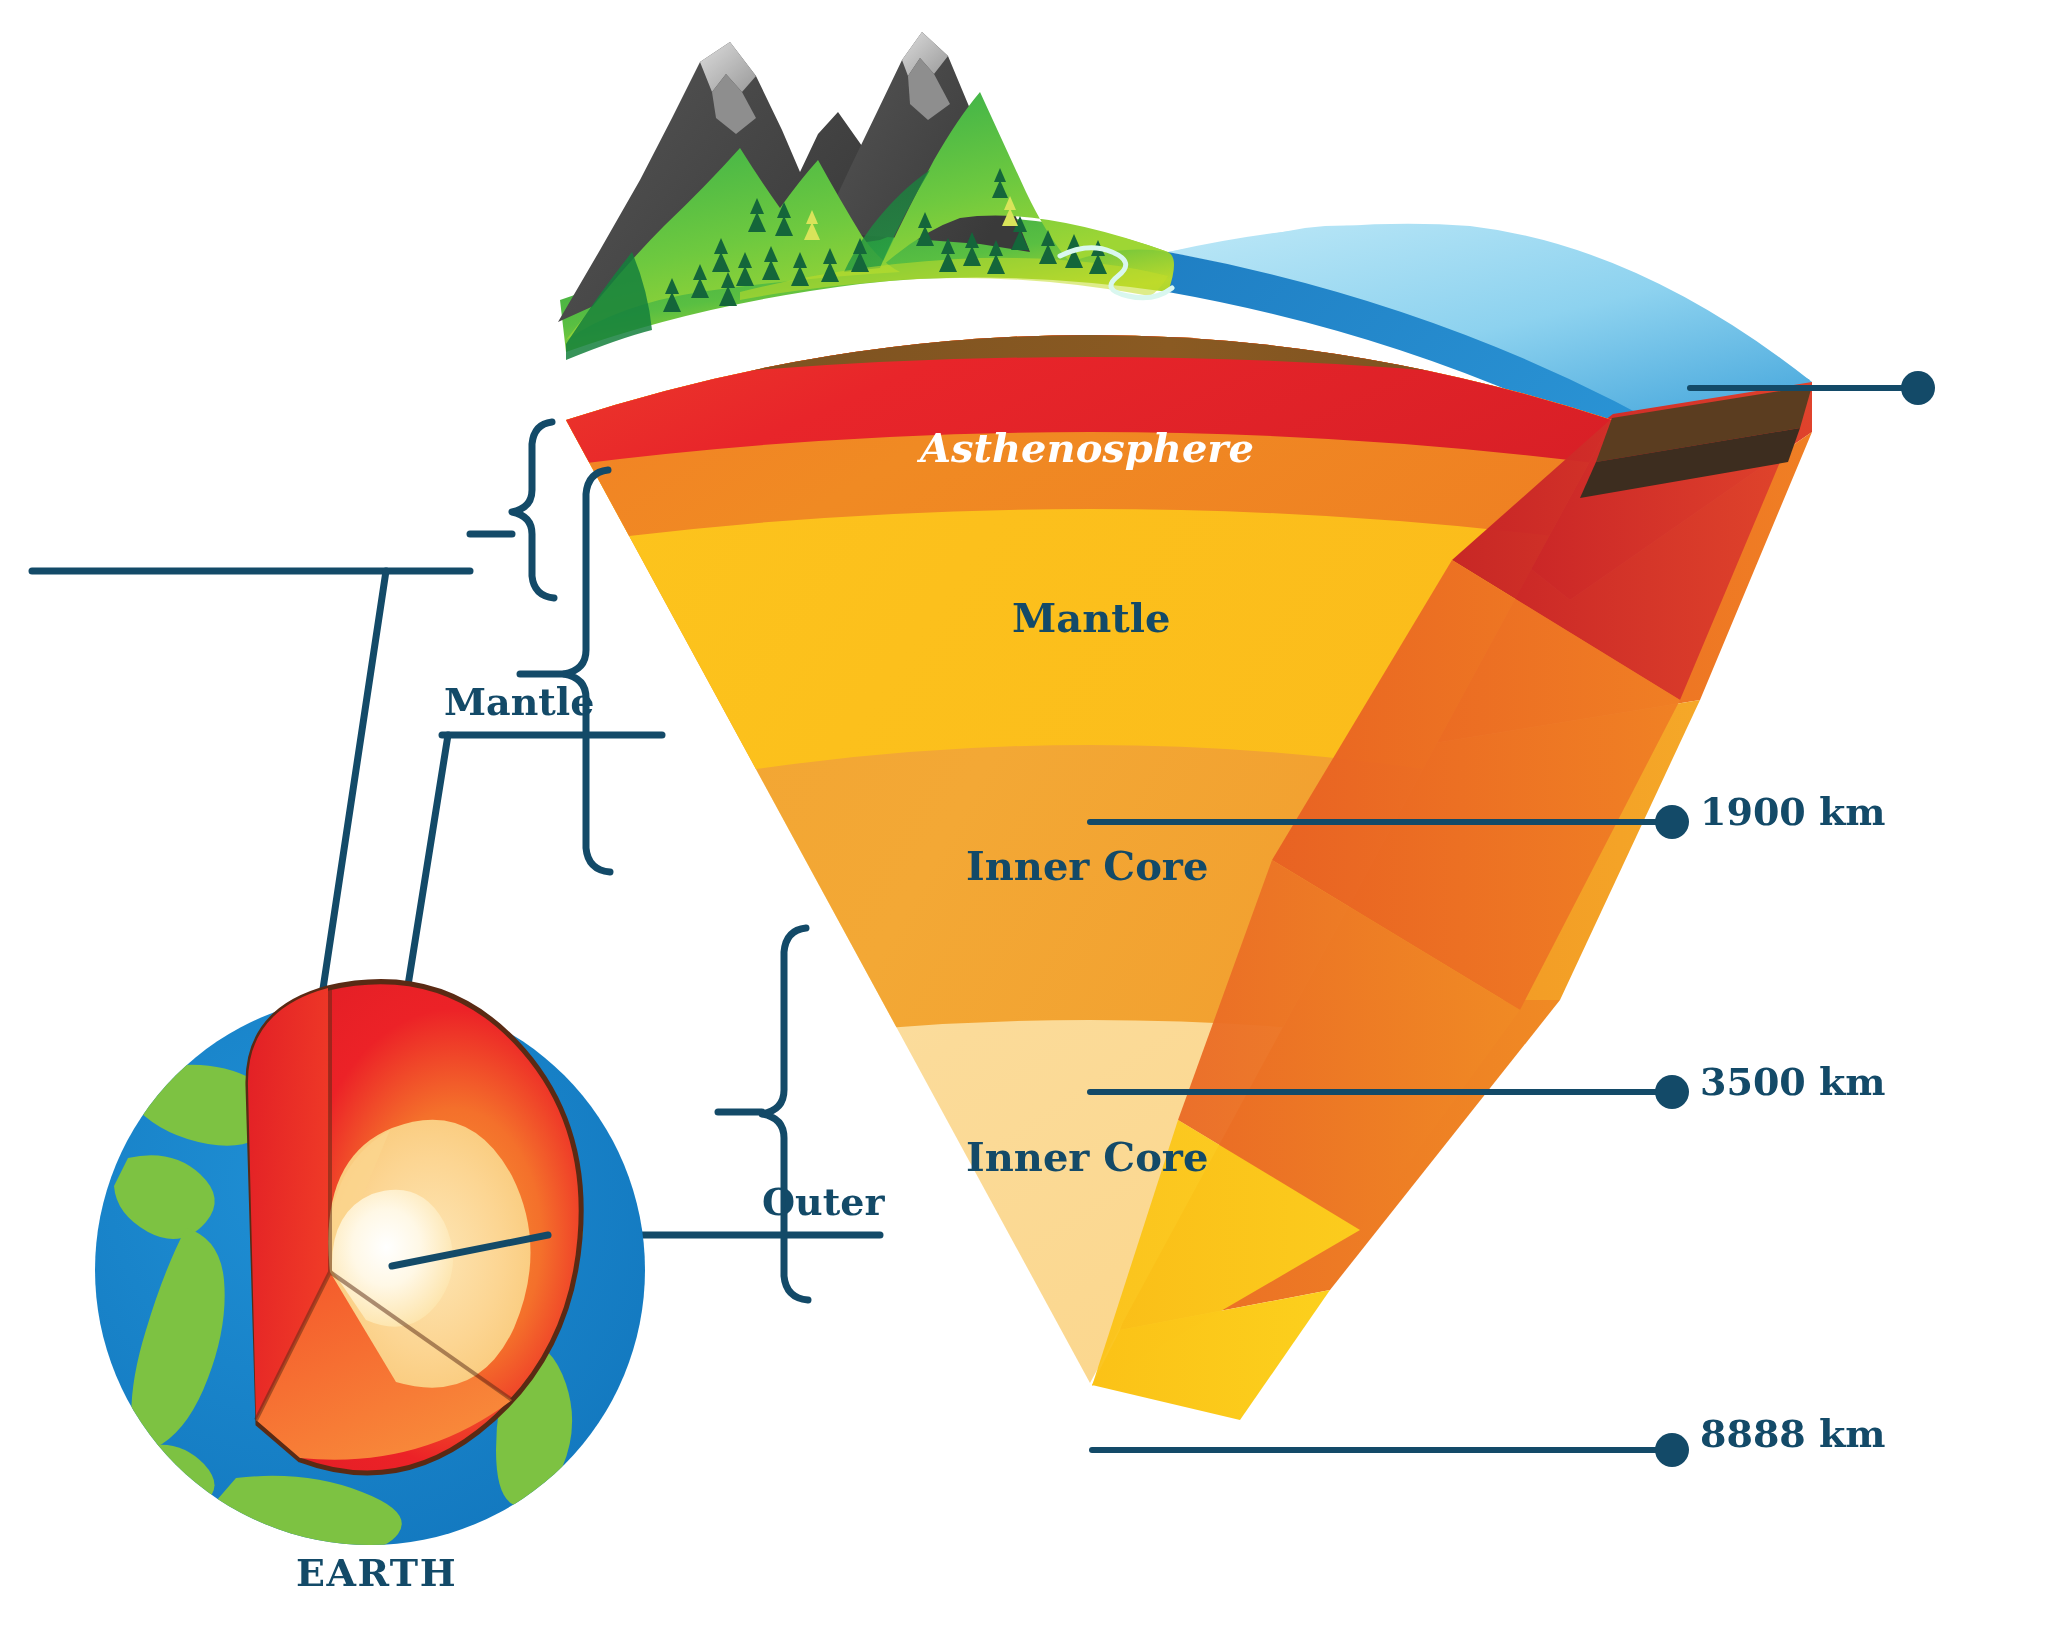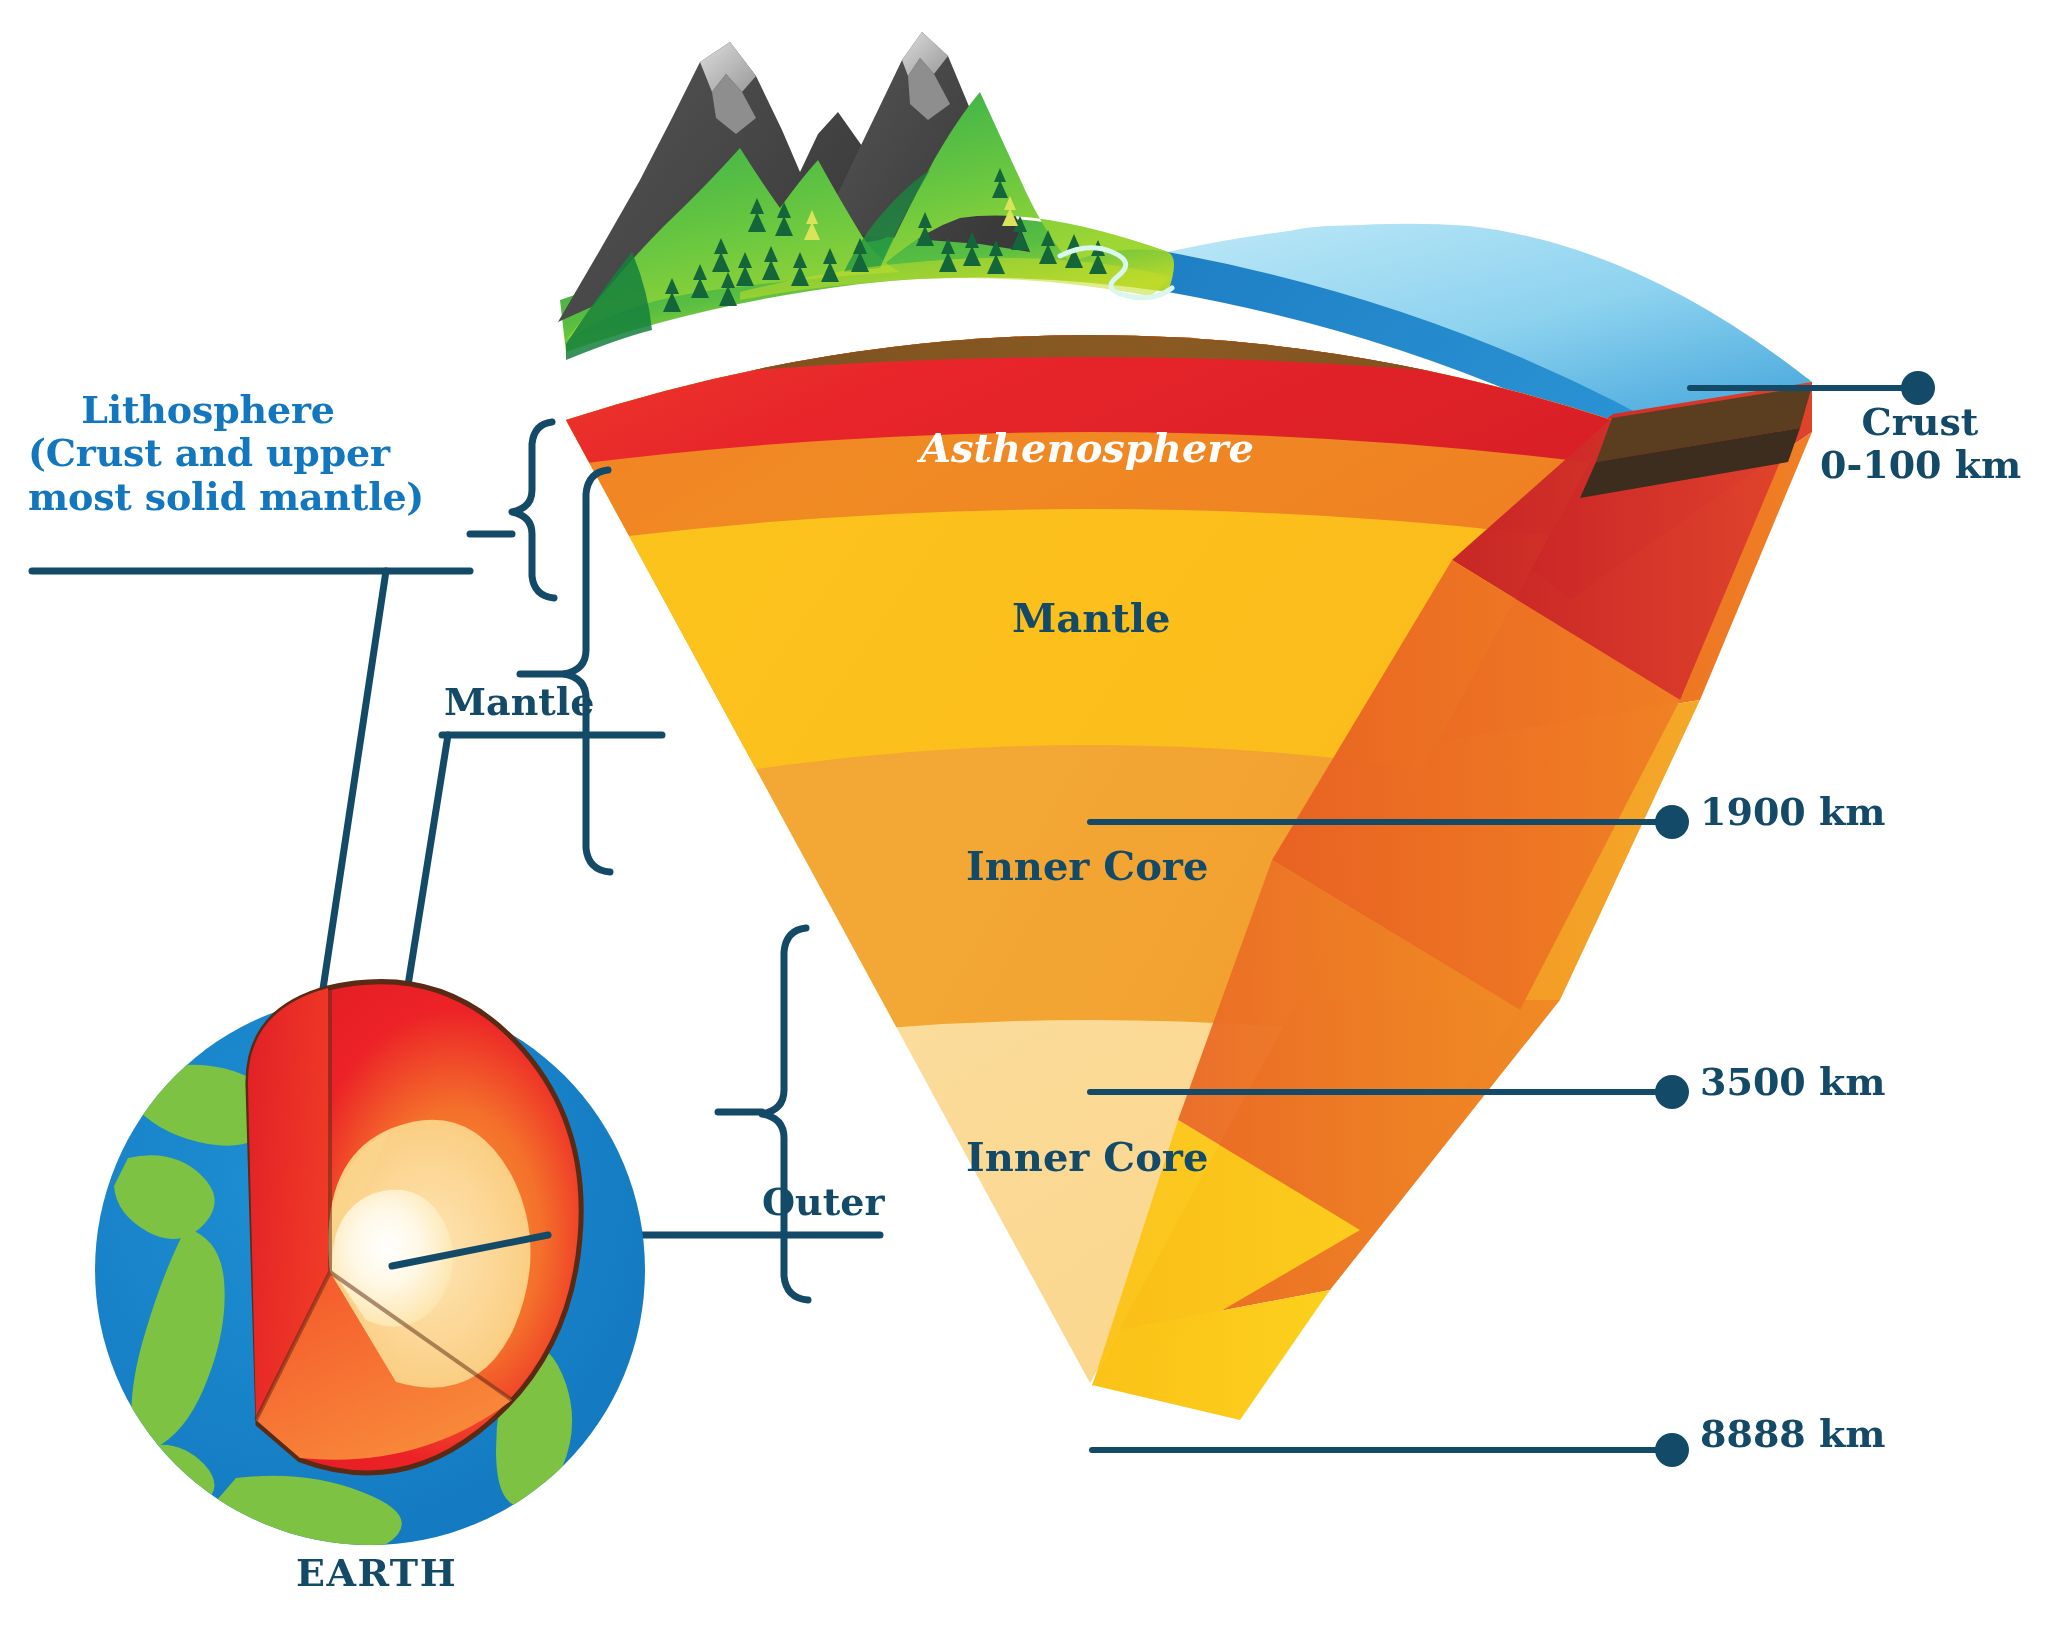--- a/index.html
+++ b/index.html
@@ -353,40 +353,35 @@
     <g stroke="#5a2a14" stroke-width="4" fill="none" opacity="0.5">
       <path d="M330,988 L330,1272"></path>
       <path d="M330,1272 L256,1420"></path>
       <path d="M330,1272 L512,1400"></path>
     </g>
 
     <line x1="392" y1="1266" x2="548" y2="1235" stroke="#134a68" stroke-width="7" stroke-linecap="round"></line>
   </g>
 </svg>
 
-<div class="lbl lbl-blue" id="lithosphere-label">Lithosphere
-(Crust and upper
-most solid mantle)</div>
 
 <div class="lbl" id="mantle-left-label">Mantle</div>
 
 <div class="lbl" id="core-left-label">Outer</div>
 
 <div class="lbl" id="earth-label">EARTH</div>
 
 <div class="lbl lbl-white" id="asthenosphere-label">Asthenosphere</div>
 
 <div class="lbl" id="mantle-in-label">Mantle</div>
 
 <div class="lbl" id="outercore-label">Inner Core</div>
 
 <div class="lbl" id="innercore-label">Inner Core</div>
 
-<div class="lbl" id="crust-label">Crust
-0-100 km</div>
 
 <div class="lbl" id="d2900-label">1900 km</div>
 
 <div class="lbl" id="d5100-label">3500 km</div>
 
 <div class="lbl" id="d6378-label">8888 km</div>
 
 </div>
 
 </body></html>

